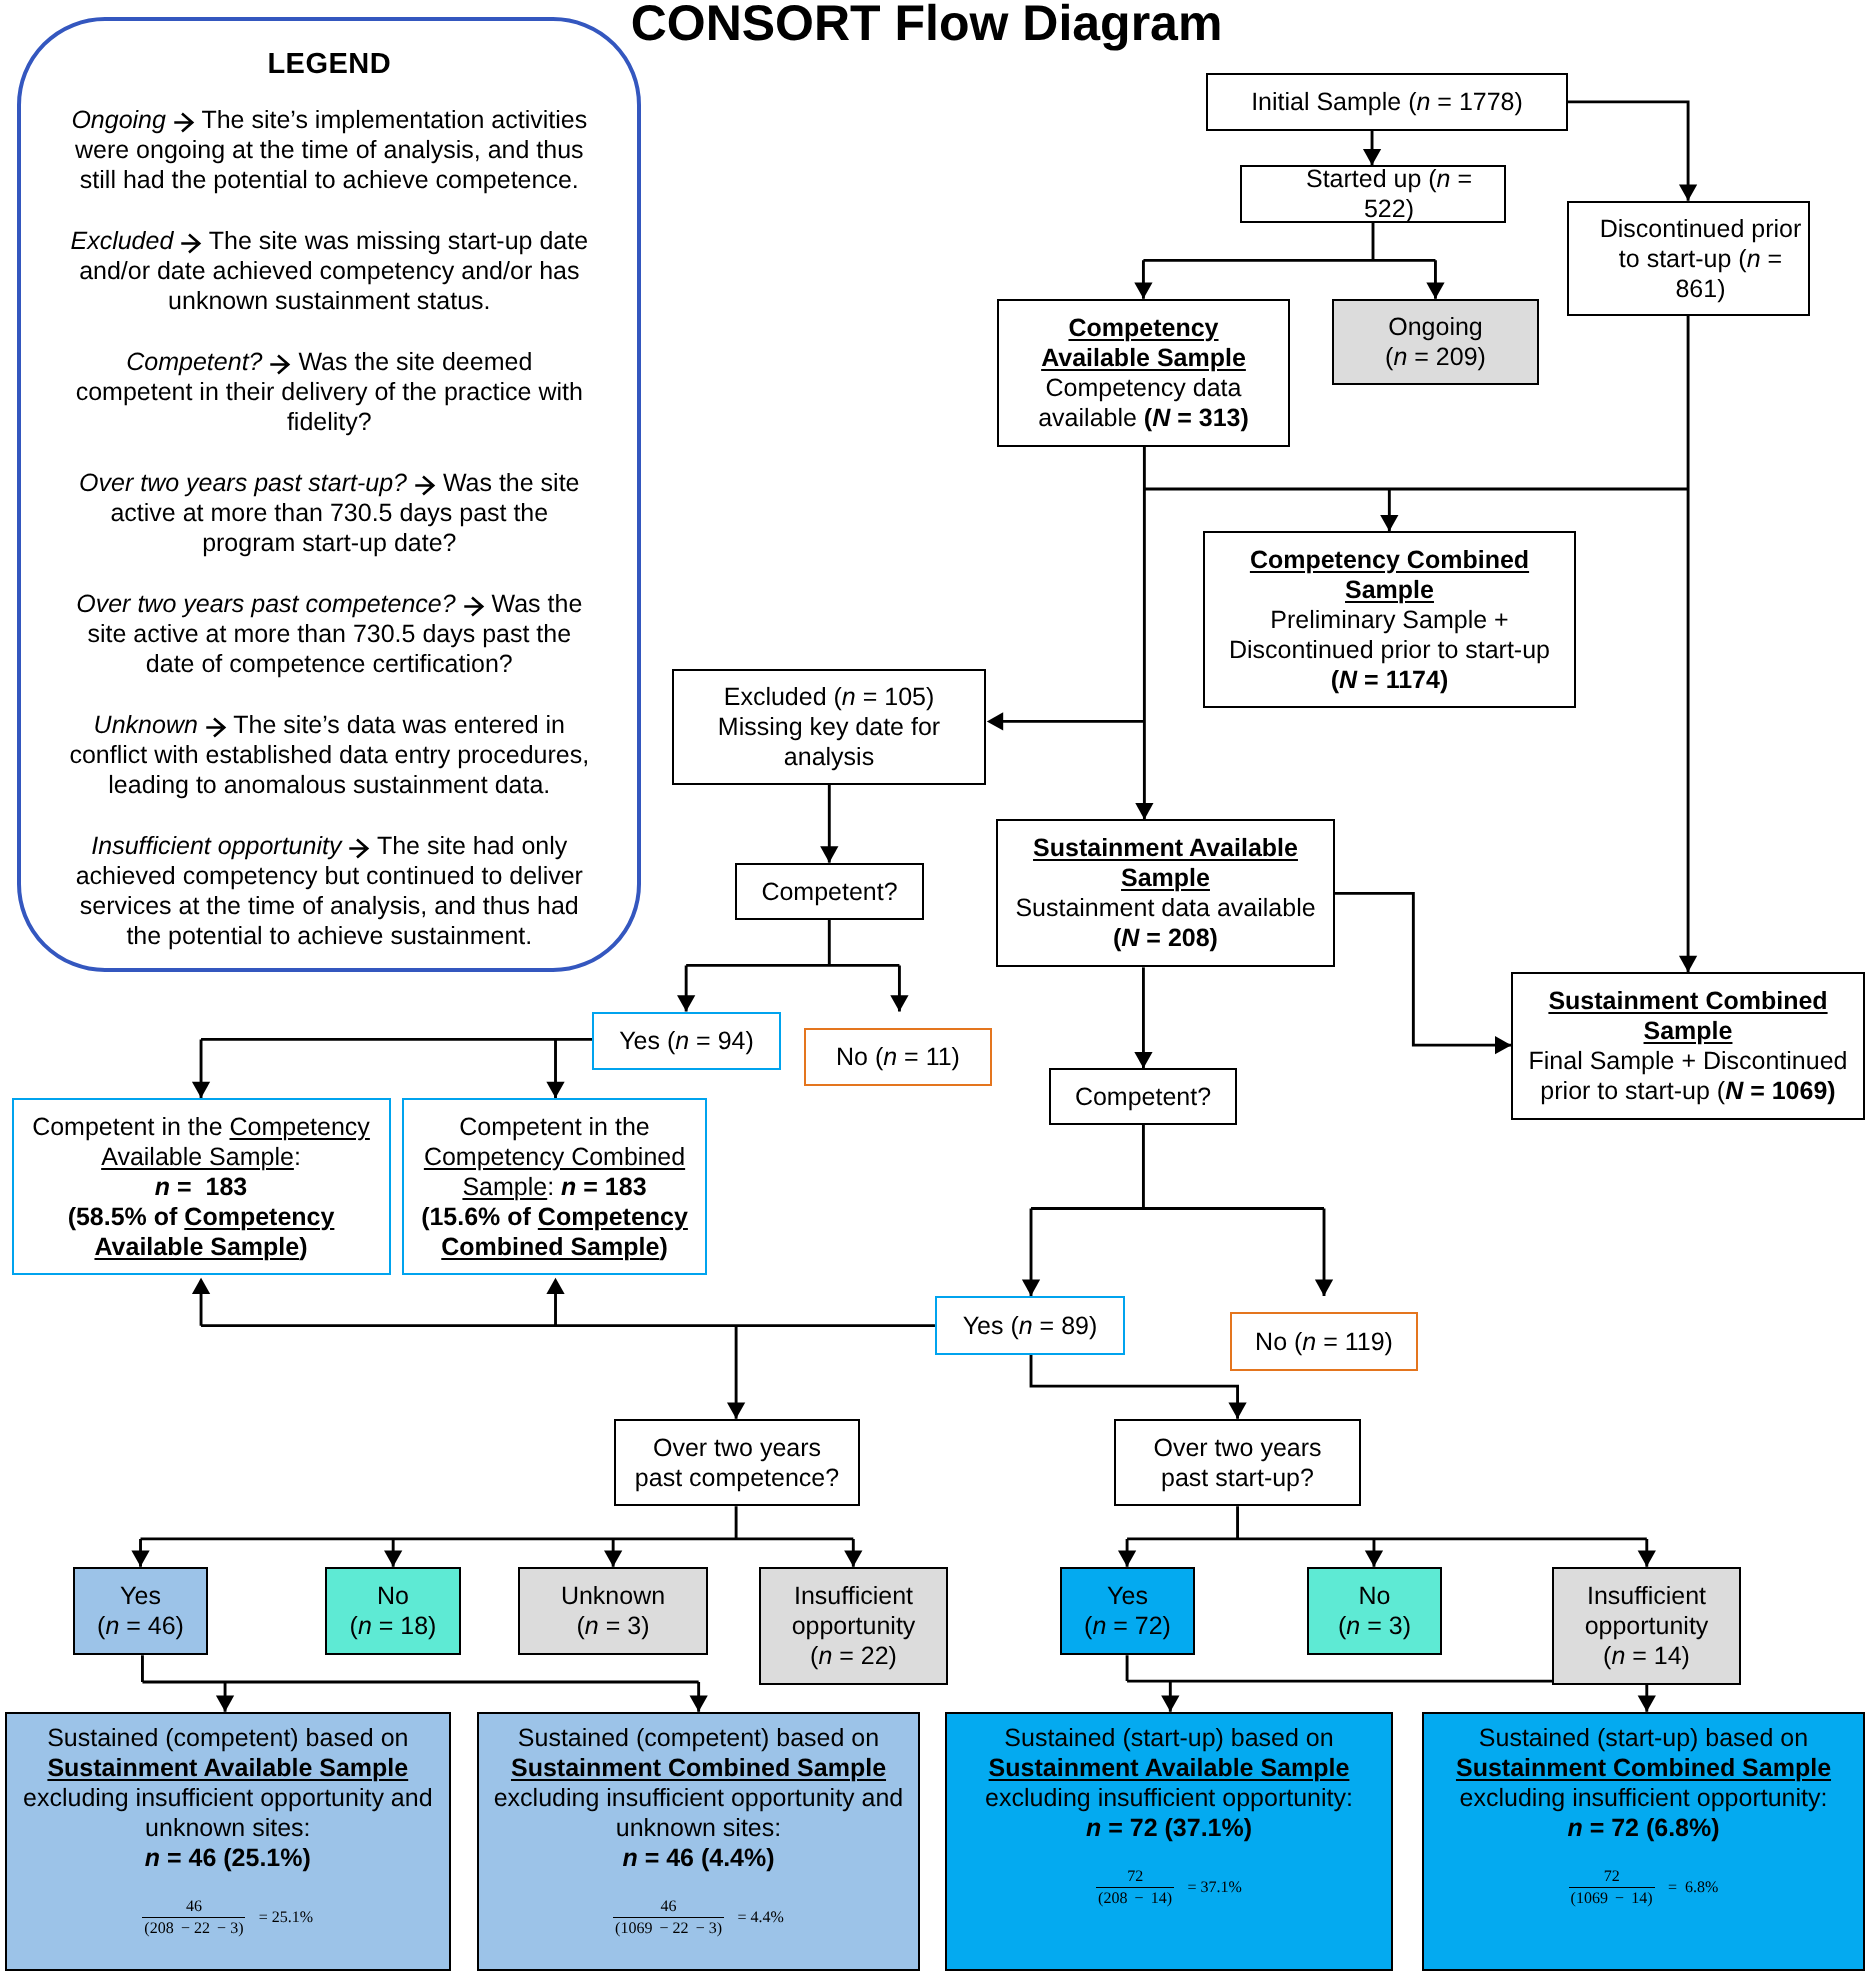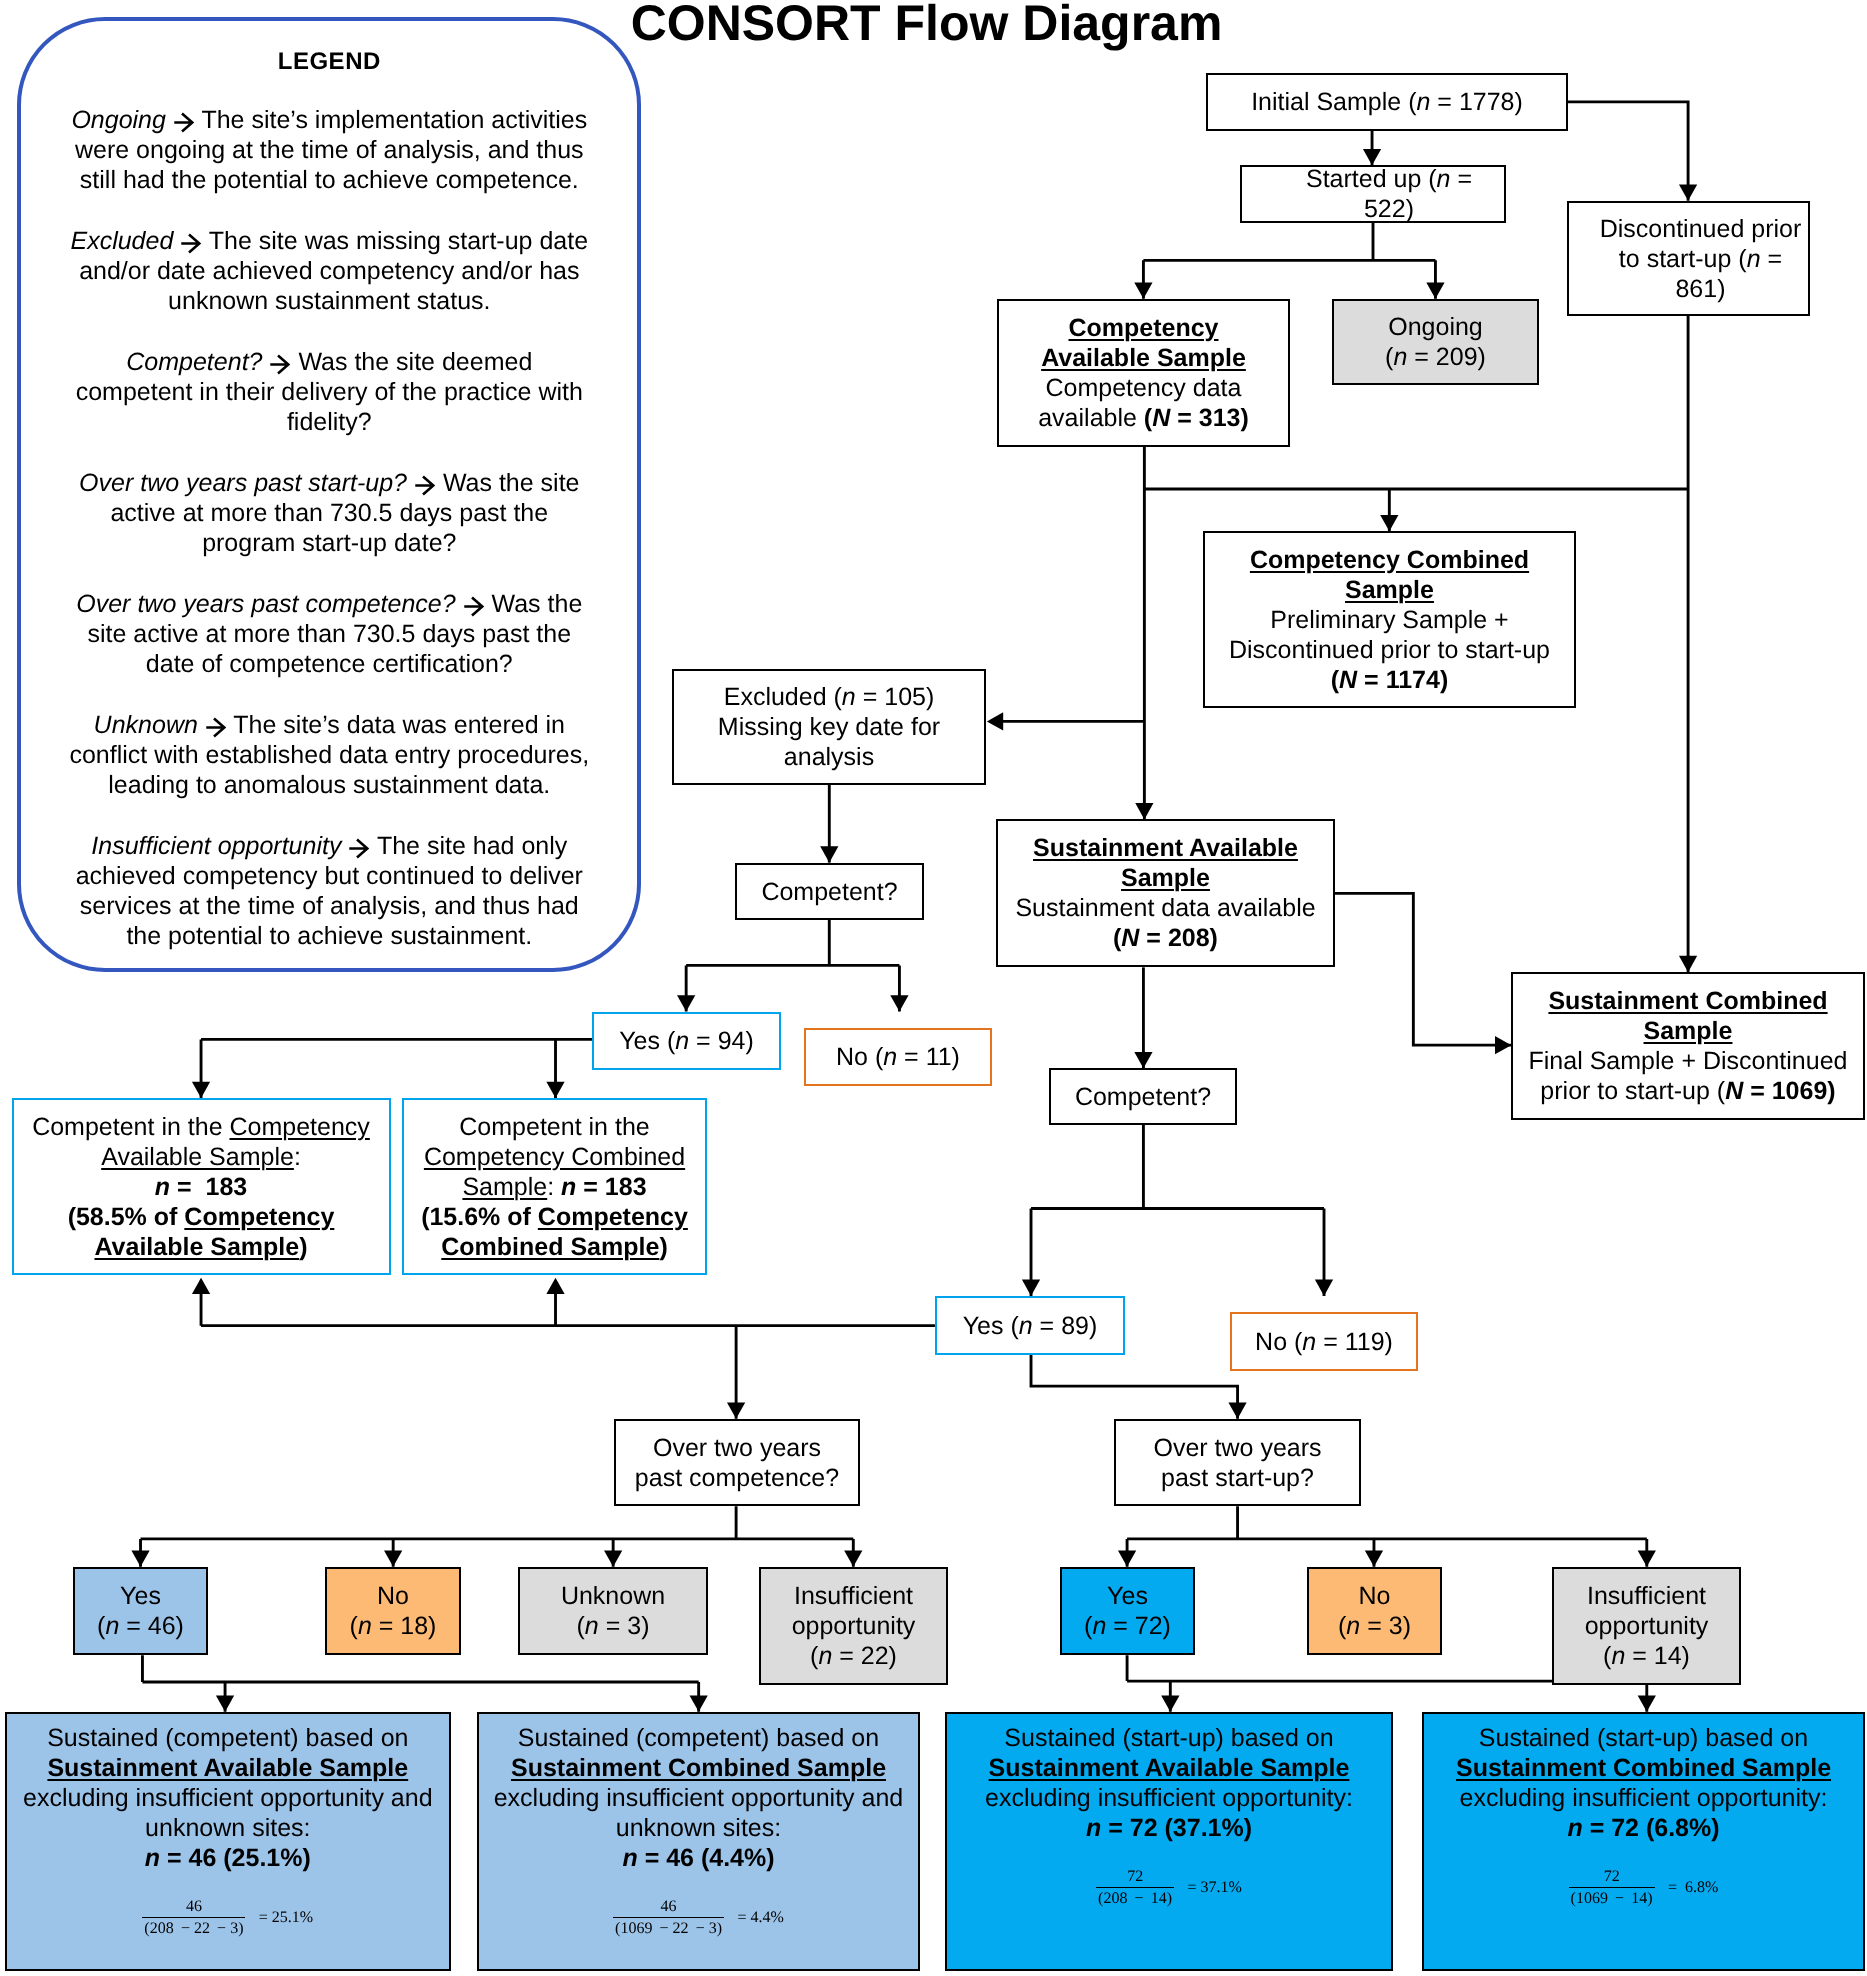--- a/index.html
+++ b/index.html
@@ -2,21 +2,21 @@
 <html><head>
 <meta charset="utf-8">
 <title>CONSORT Flow Diagram</title>
 <style>
   html,body{margin:0;padding:0;background:#fff;}
   body{width:1868px;height:1976px;font-family:"Liberation Sans",sans-serif;color:#000;-webkit-font-smoothing:antialiased;text-rendering:geometricPrecision;}
   #root{position:relative;width:1868px;height:1976px;overflow:hidden;background:#fff;}
   svg#connectors{position:absolute;left:0;top:0;width:1868px;height:1976px;}
   #diagram-title{position:absolute;left:576px;top:-5.8px;width:701px;text-align:center;font-size:50px;font-weight:bold;}
   #legend-box{position:absolute;left:17.3px;top:17.3px;width:624px;height:955px;border:4.8px solid #3457bf;border-radius:88px;box-sizing:border-box;background:#fff;}
-  #legend-heading{position:absolute;left:0;top:27px;width:100%;text-align:center;font-size:24px;font-weight:bold;letter-spacing:0.5px;}
+  #legend-heading{position:absolute;left:0;top:27px;width:100%;text-align:center;font-size:29px;font-weight:bold;letter-spacing:0.5px;}
   #legend-entries{position:absolute;left:46px;top:84px;width:524px;}
   .legend-entry{font-size:25px;line-height:30px;text-align:center;margin-bottom:31px;}
   .legend-entry .term{font-style:italic;}
   .arw{display:inline-block;vertical-align:-4.8px;}
   .arw svg{display:block;}
   .box{position:absolute;box-sizing:border-box;display:flex;align-items:center;justify-content:center;text-align:center;border:2.9px solid #000;background:#fff;font-size:25px;line-height:30px;}
   .box .inner{width:100%;padding:0 3.8px;}
   .box u{text-decoration:underline;text-underline-offset:2.9px;text-decoration-thickness:1.9px;}
   .box i{font-style:italic;}
   .box b{font-weight:bold;}
@@ -25,21 +25,21 @@
   .frac .den{display:block;padding:0 1.9px;}
   .eqrow{display:flex;align-items:center;justify-content:center;font-family:"Liberation Serif",serif;font-size:16px;margin-top:24px;line-height:1.2;}
   .eqrow .eq{margin-left:13.4px;white-space:pre;}
   .frac .num{padding-bottom:1px;}
   .frac .den{padding-top:1px;}
   .cyan{border-color:#00A3EE;}
   .orange{border-color:#E4751E;margin-top:16px;}
   .fill-gray{background:#DCDCDC;}
   .fill-lblue{background:#9CC3E8;}
   .fill-blue{background:#04AAF0;}
-  .fill-orange{background:#fdba74;}
+  .fill-orange{background:#5eead4;}
 
   
   #b-initial  {left:1206px; top:73px;   width:362px; height:58px;}
   #b-started  {left:1240px; top:165px;  width:266px; height:58px;padding-left:32px;}
   #b-disc     {left:1567px; top:201px;  width:243px; height:115px;padding-left:24px;}
   #b-compav   {left:997px; top:299px;  width:293px; height:148px;}
   #b-ongoing  {left:1332px; top:299px;  width:207px; height:86px;}
   #b-compcomb {left:1203px; top:531px;  width:373px; height:177px;}
   #b-excluded {left:672px;  top:669px;  width:314px; height:116px;}
   #b-compq1   {left:735px;  top:863px;  width:189px; height:57px;}

